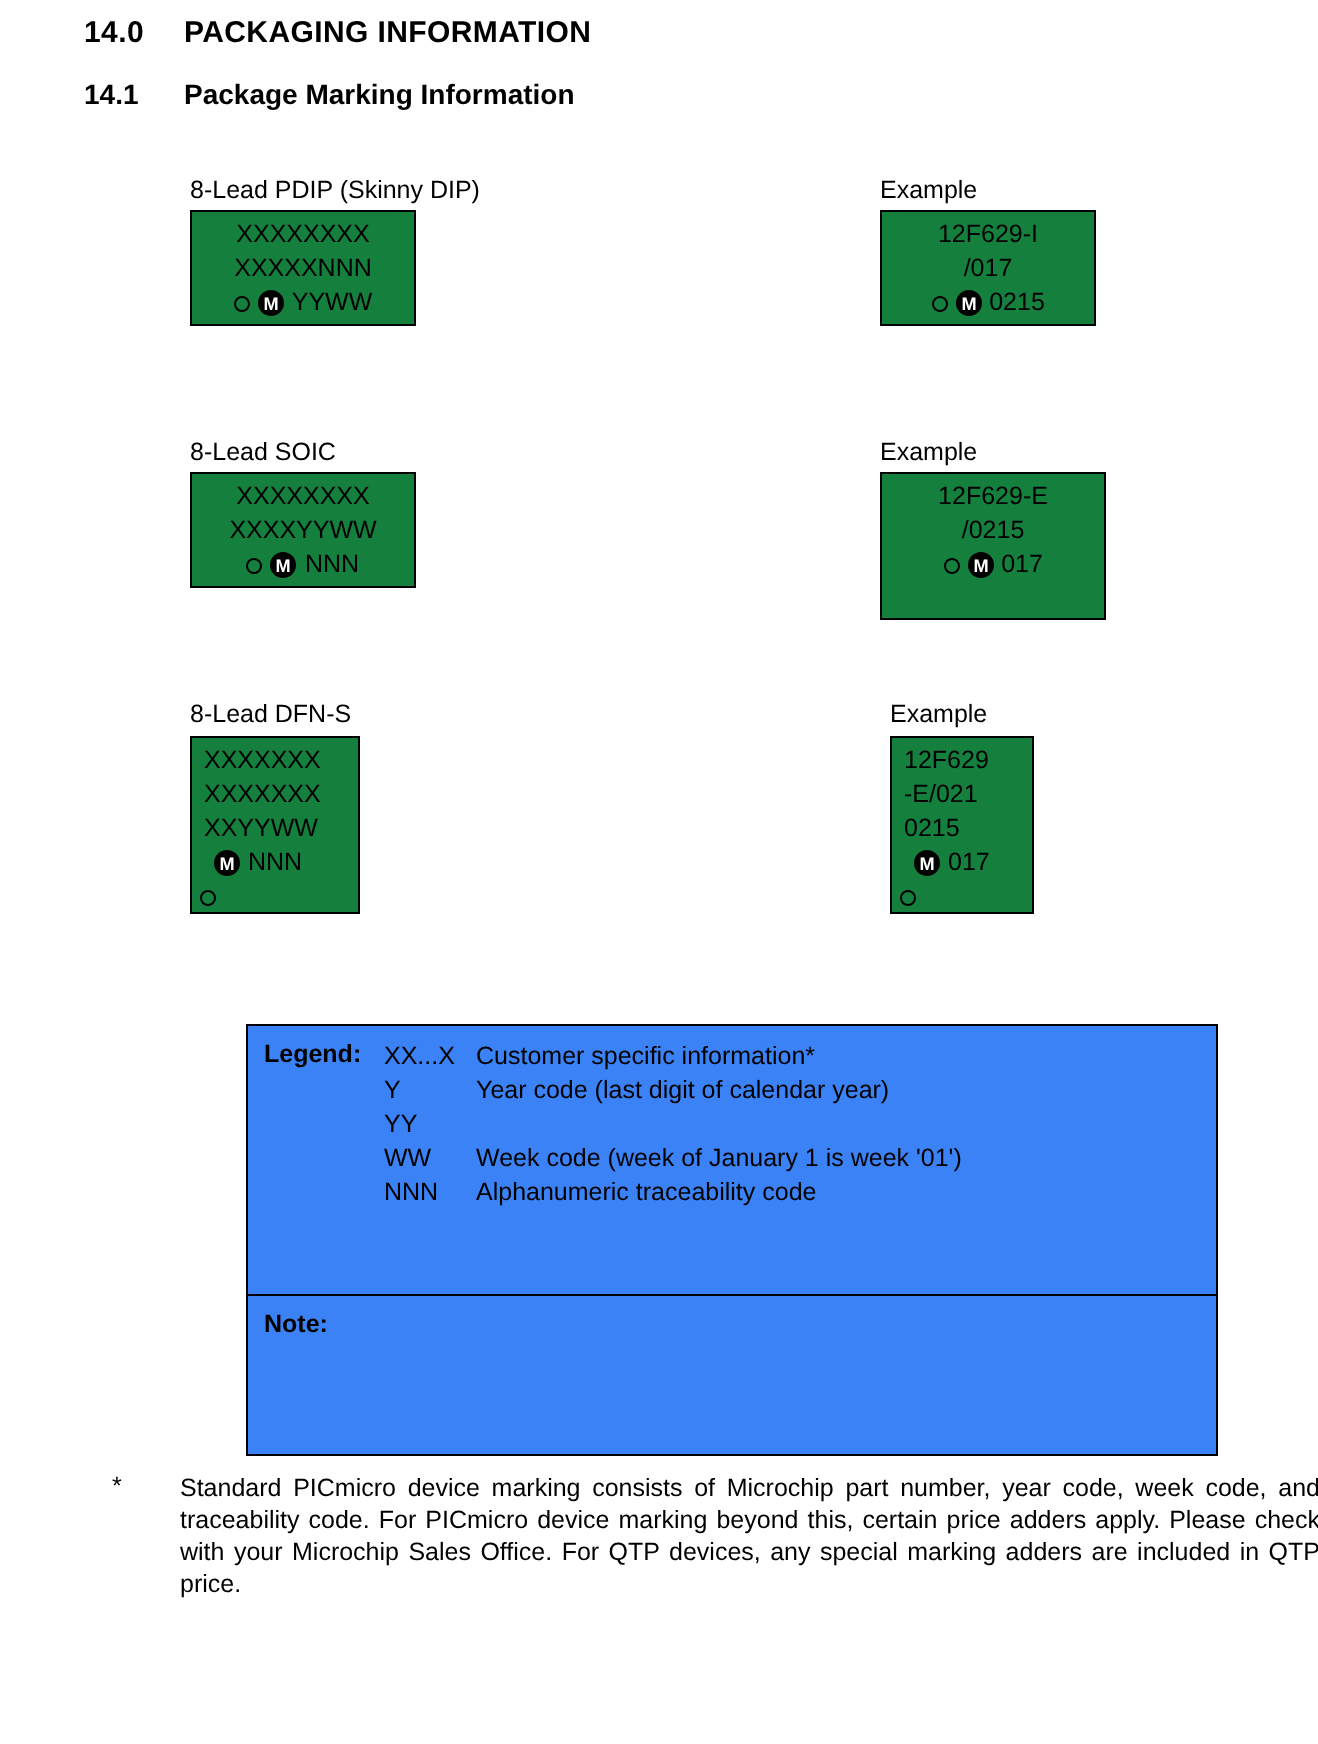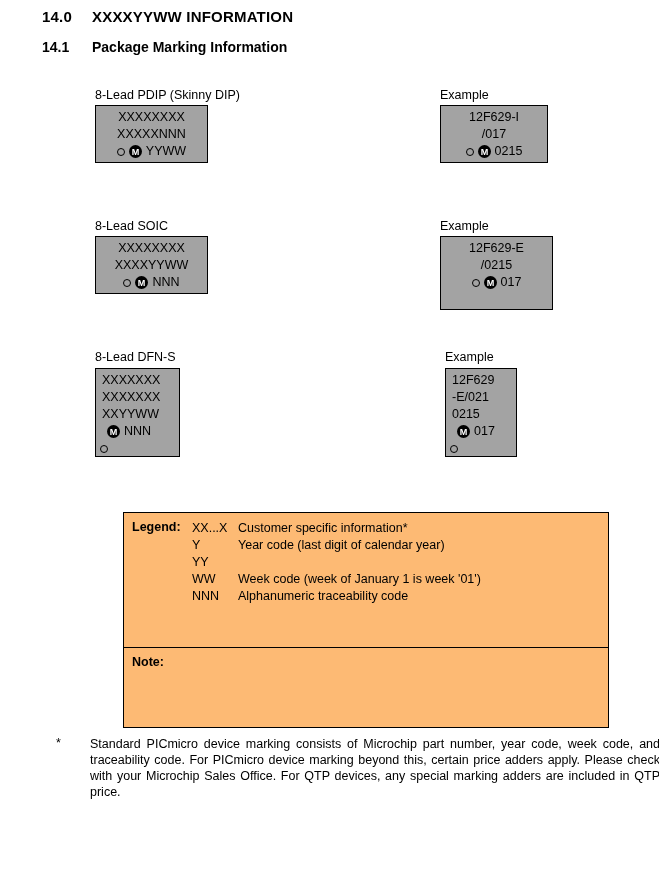--- a/index.html
+++ b/index.html
@@ -27,21 +27,21 @@
   .pkg-label { position:absolute; font-size:12.5px; white-space:nowrap; }
 
   
   .mark-box {
     position:absolute;
     border:1px solid #000;
     font-size:12.5px;
     line-height:17px;
     text-align:center;
     padding-top:3px;
-    background:#a3a3a3;
+    background:#15803d;
   }
   .mline { white-space:nowrap; }
   .logo-line {
     display:flex;
     align-items:center;
     justify-content:center;
     gap:4px;
   }
   .pin1 {
     display:inline-block;
@@ -64,21 +64,21 @@
     border-radius:50%;
   }
 
   
   .legend-box {
     position:absolute;
     left:95px; top:512px;
     width:486px; height:216px;
     border:1px solid #000;
     font-size:12.5px;
-    background:#fdba74;
+    background:#3b82f6;
   }
   .legend-label { position:absolute; left:8px; top:7px; font-weight:bold; }
   .legend-code  { position:absolute; left:68px; width:44px; line-height:17px; }
   .legend-desc  { position:absolute; left:114px; line-height:17px; white-space:nowrap; }
   .legend-divider {
     position:absolute; left:-1px; right:-1px; top:134px;
     border-top:1px solid #000;
   }
   .note-label { position:absolute; left:8px; top:142px; font-weight:bold; }
   .note-text  {
@@ -93,21 +93,21 @@
     font-size:12.5px; line-height:16px; text-align:justify;
   }
 </style>
 </head>
 <body>
 
 <div class="page">
 
   <div class="h1">
     <span class="num">14.0</span>
-    <span>XXXXYYWW INFORMATION</span>
+    <span>PACKAGING INFORMATION</span>
   </div>
   <div class="h2">
     <span class="num">14.1</span>
     <span>Package Marking Information</span>
   </div>
 
   <div class="pkg-label" style="left:67px; top:88px;">8-Lead PDIP (Skinny DIP)</div>
   <div class="mark-box" style="left:67px; top:105px; width:113px; height:58px;">
     <div class="mline">XXXXXXXX</div>
     <div class="mline">XXXXXNNN</div>

